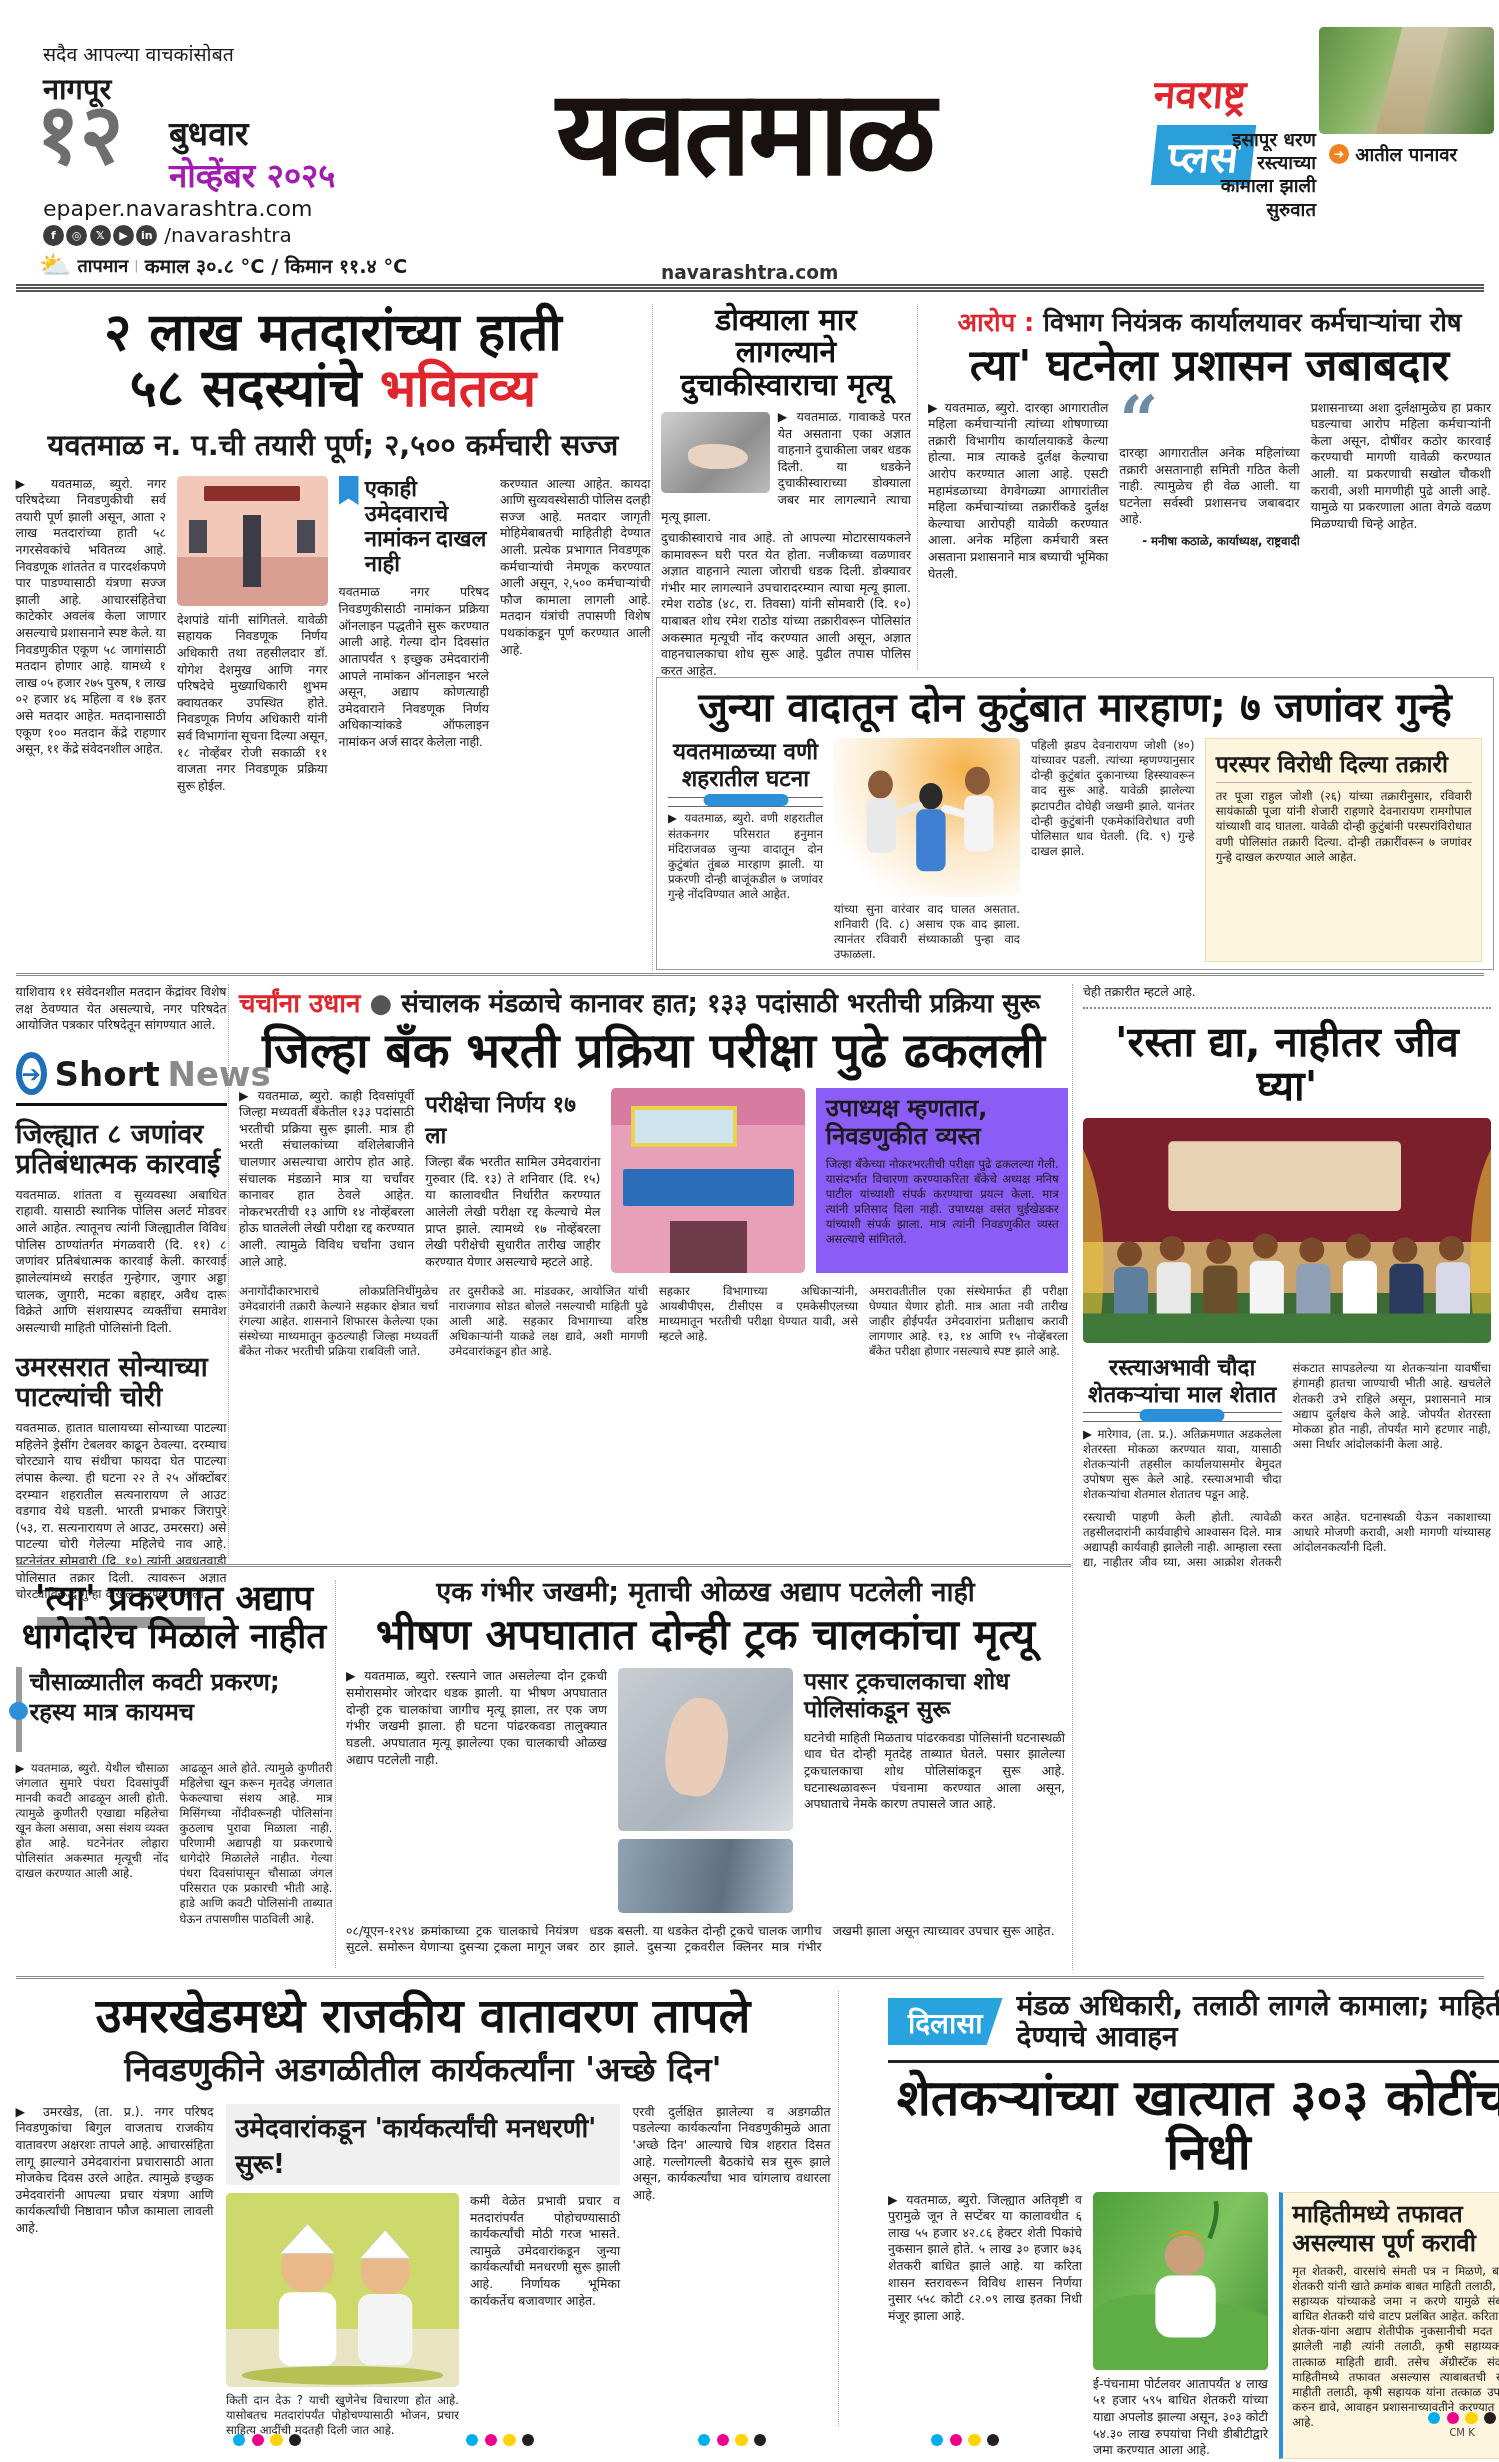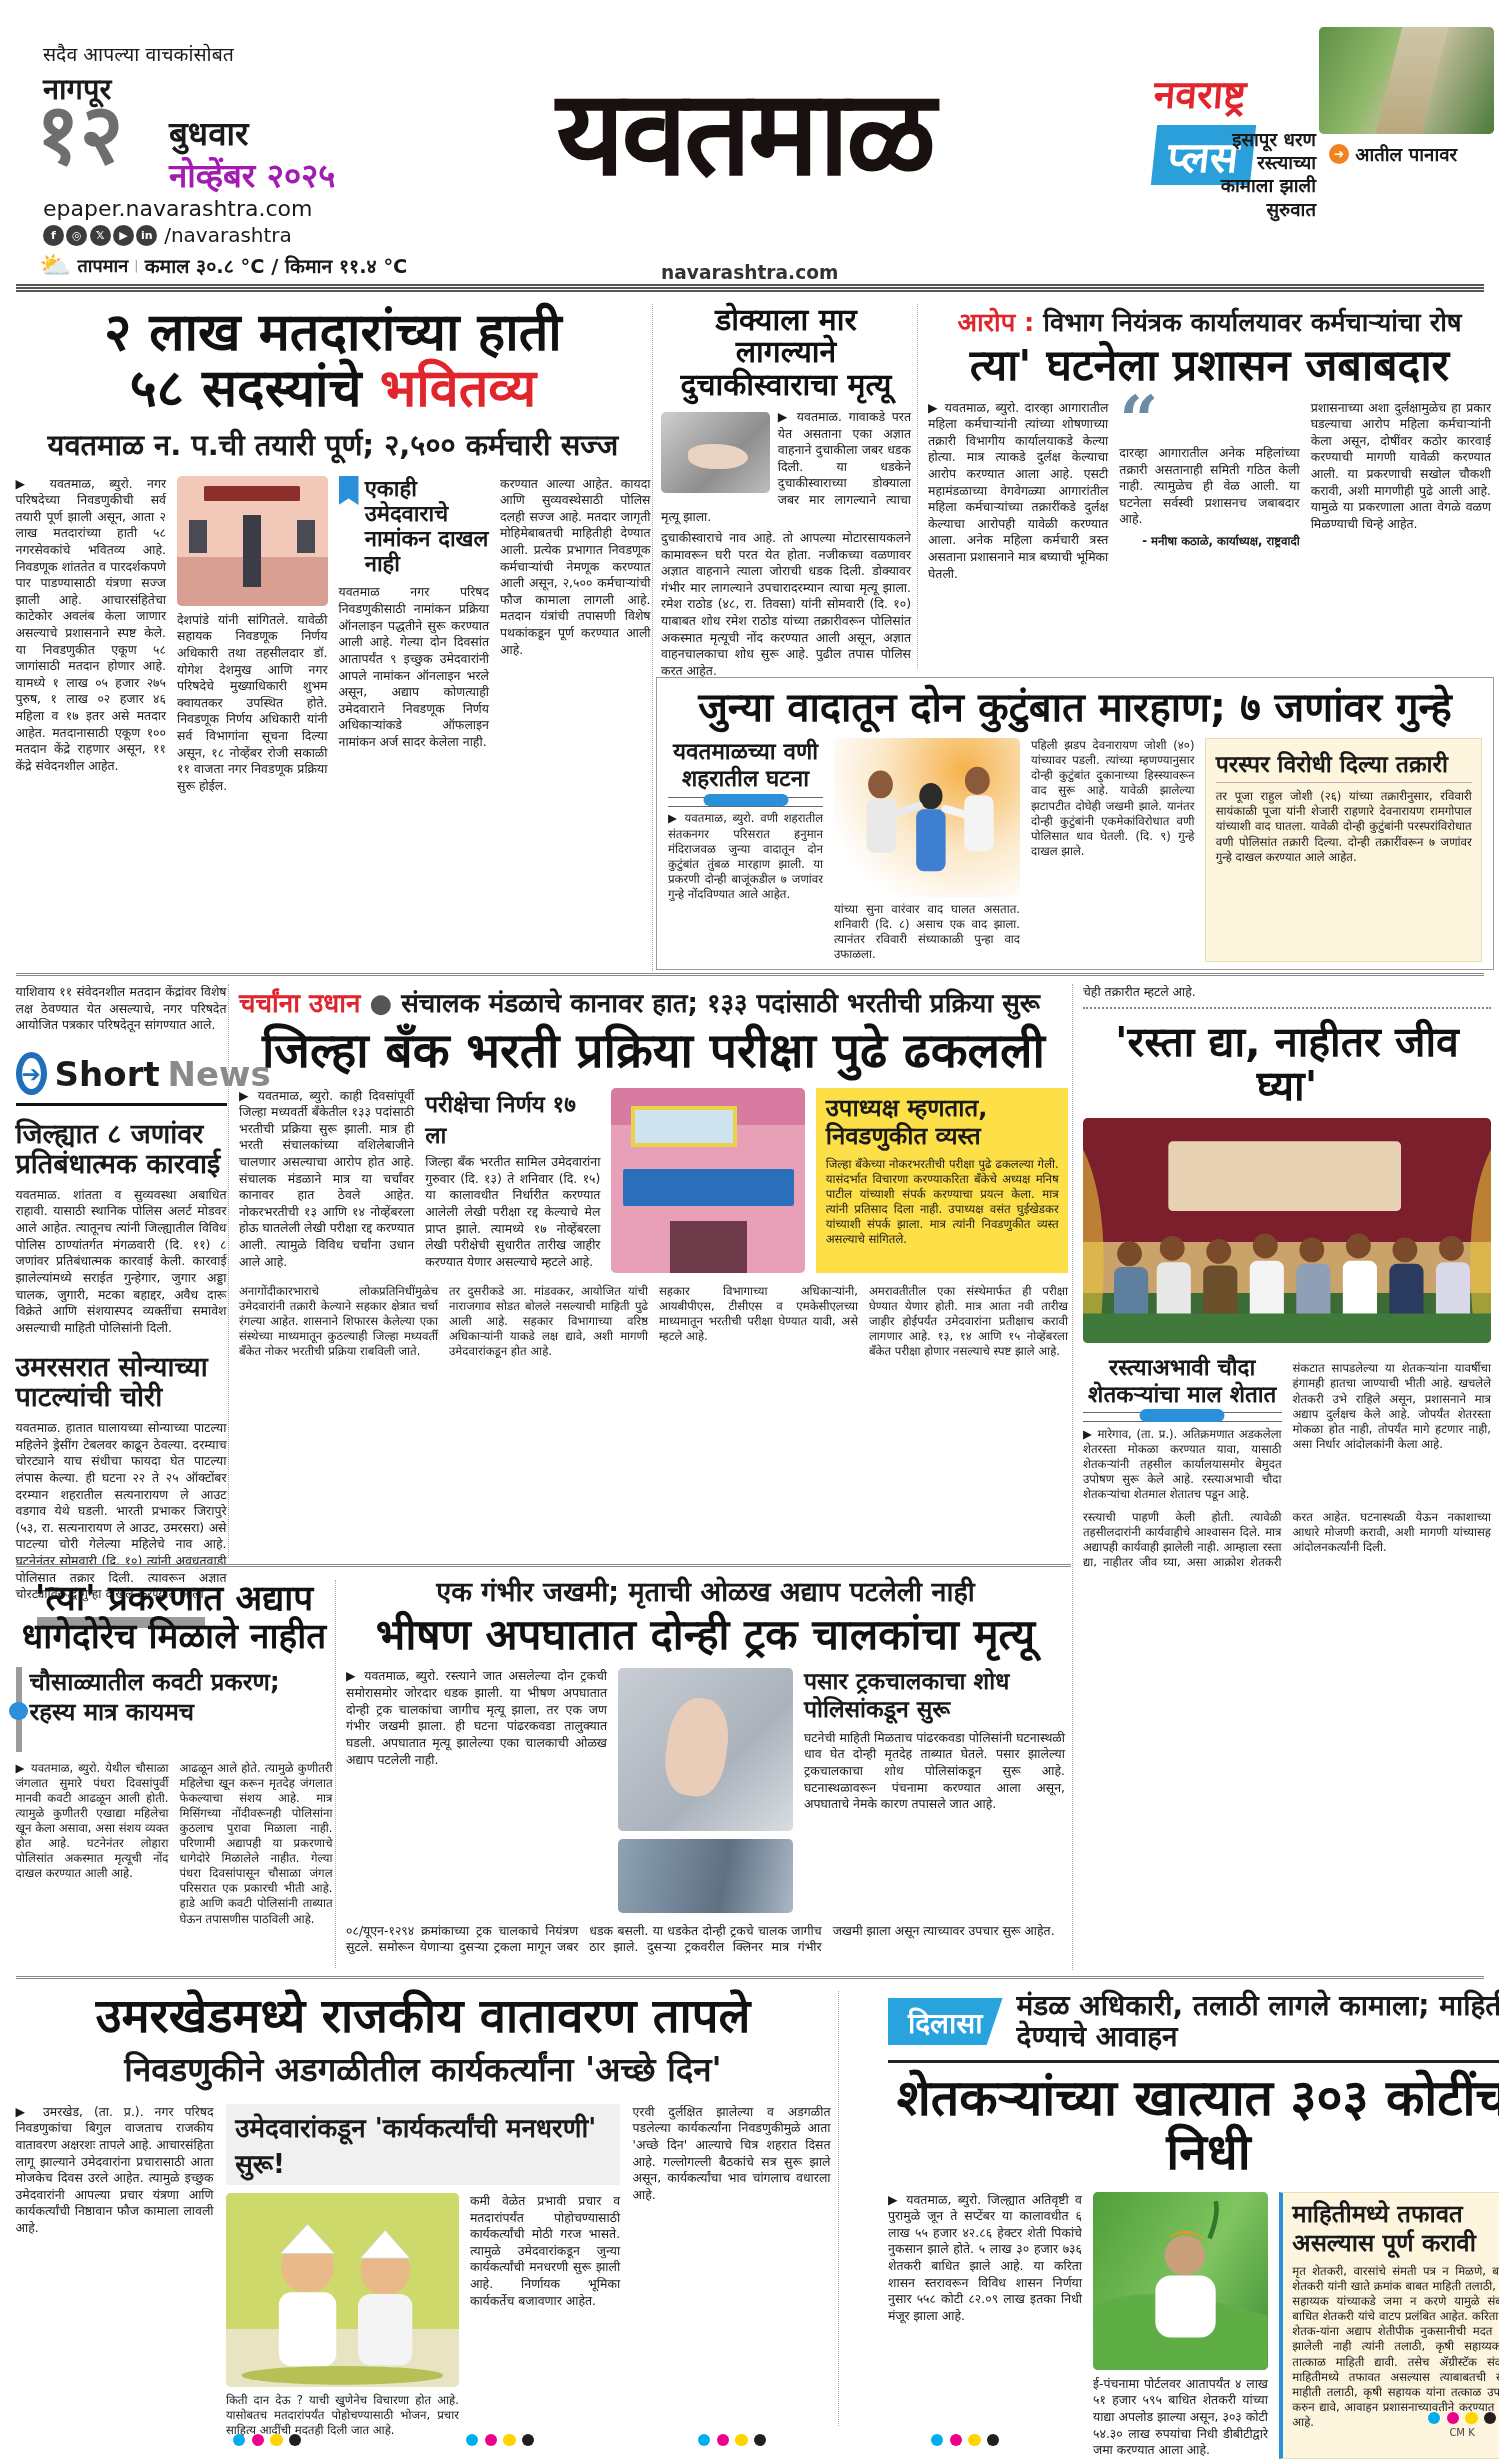--- a/index.html
+++ b/index.html
@@ -15,21 +15,21 @@
   .triple-rule{height:7.8px;background:repeating-linear-gradient(to bottom,#555 0 1.6px,#fff 1.6px 3.1px);}
   .thin-rule{height:3.9px;background:repeating-linear-gradient(to bottom,#888 0 0.8px,#fff 0.8px 2.3px);}
   .vsep{border-left:1.6px dotted #aaa;width:0;}
   .cols{display:flex;gap:11px;}
   .col{flex:1;}
   .pill-rule{position:relative;height:7.8px;border-top:1.6px solid #666;border-bottom:1.6px solid #666;margin:4.7px 0;}
   .pill-rule .pill{position:absolute;left:50%;top:-3.9px;transform:translateX(-50%);width:85px;height:12.4px;border-radius:7px;background:#2b90d9;}
   .photo{border-radius:4.7px;overflow:hidden;position:relative;}
   .soc{display:inline-flex;align-items:center;justify-content:center;width:21px;height:21px;border-radius:50%;background:#3c3c3c;color:#fff;font-size:11px;font-weight:bold;margin-right:2.3px;}
   .ybox{background:#fdf5dd;border:0.8px solid #e8dcb0;padding:7.8px 9.3px;}
-  .bluebox{background:#fde047;padding:7.8px 9.3px;}
+  .bluebox{background:#8b5cf6;padding:7.8px 9.3px;}
   .bookmark{width:20px;height:29.5px;background:#2b90d9;clip-path:polygon(0 0,100% 0,100% 100%,50% 78%,0 100%);flex:none;}
   .dotgrp{display:flex;gap:6.2px;}
   .dot{width:12.4px;height:12.4px;border-radius:50%;}
   .c-c{background:#00aeef}.c-m{background:#ec008c}.c-y{background:#ffd400}.c-k{background:#231f20}
   .quote-mark{font-family:"DejaVu Serif","Liberation Serif",serif;font-size:68px;line-height:.6;color:#6d8ca3;font-weight:bold;}
   .graybar{height:11px;background:#9b9b9b;}
 </style>
 </head>
 <body>
 
@@ -75,21 +75,21 @@
   </div>
 
   <div class="abs triple-rule" style="left:15.5px;top:284px;width:1468px;"></div>
 
   <div class="abs" style="left:15.5px;top:304px;width:635px;">
     <div class="headline ctr" style="font-size:52px;">२ लाख मतदारांच्या हाती</div>
     <div class="headline ctr" style="font-size:52px;">
       <span>५८ सदस्यांचे </span><span class="red">भवितव्य</span>
     </div>
     <div class="b ctr" style="font-size:29px;margin-top:7.8px;">यवतमाळ न. प.ची तयारी पूर्ण; २,५०० कर्मचारी सज्ज</div>
-    <div class="cols" style="margin-top:12.4px;">
+    <div class="cols" style="margin-top:12.4px;font-family:Liberation Serif, serif;">
       <div class="col body-txt">▶ यवतमाळ, ब्युरो. नगर परिषदेच्या निवडणुकीची सर्व तयारी पूर्ण झाली असून, आता २ लाख मतदारांच्या हाती ५८ नगरसेवकांचे भवितव्य आहे. निवडणूक शांततेत व पारदर्शकपणे पार पाडण्यासाठी यंत्रणा सज्ज झाली आहे. आचारसंहितेचा काटेकोर अवलंब केला जाणार असल्याचे प्रशासनाने स्पष्ट केले. या निवडणुकीत एकूण ५८ जागांसाठी मतदान होणार आहे. यामध्ये १ लाख ०५ हजार २७५ पुरुष, १ लाख ०२ हजार ४६ महिला व १७ इतर असे मतदार आहेत. मतदानासाठी एकूण १०० मतदान केंद्रे राहणार असून, ११ केंद्रे संवेदनशील आहेत.</div>
       <div class="col">
         <div class="photo" style="width:100%;height:130px;background:linear-gradient(#f2c9b8 0 62%,#d99f92 62% 100%);">
           <div style="position:absolute;left:18%;top:8%;width:64%;height:12%;background:#8c2f2a;border-radius:1.6px;"></div>
           <div style="position:absolute;left:8%;top:34%;width:12%;height:26%;background:#4a4a55;"></div>
           <div style="position:absolute;left:44%;top:30%;width:12%;height:56%;background:#3c3c46;"></div>
           <div style="position:absolute;left:80%;top:34%;width:12%;height:26%;background:#4a4a55;"></div>
         </div>
         <div class="body-txt" style="margin-top:6.2px;">देशपांडे यांनी सांगितले. यावेळी सहायक निवडणूक निर्णय अधिकारी तथा तहसीलदार डॉ. योगेश देशमुख आणि नगर परिषदेचे मुख्याधिकारी शुभम क्वायतकर उपस्थित होते. निवडणूक निर्णय अधिकारी यांनी सर्व विभागांना सूचना दिल्या असून, १८ नोव्हेंबर रोजी सकाळी ११ वाजता नगर निवडणूक प्रक्रिया सुरू होईल.</div>
       </div>

